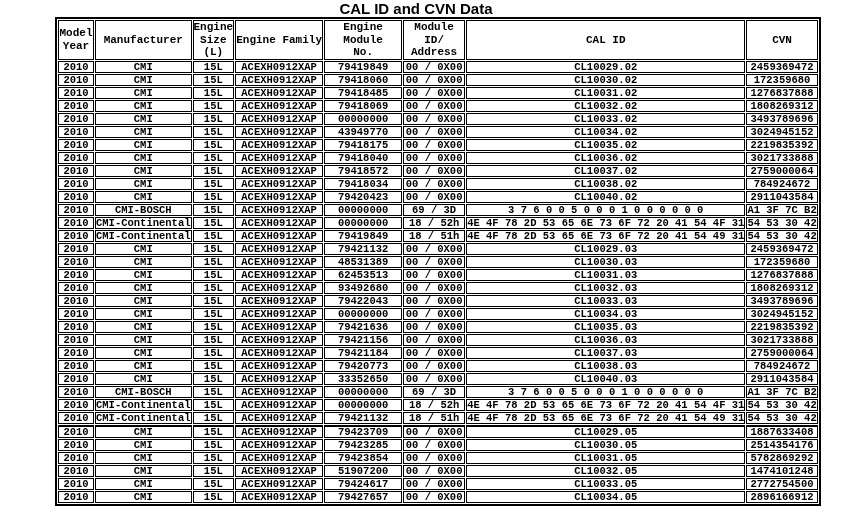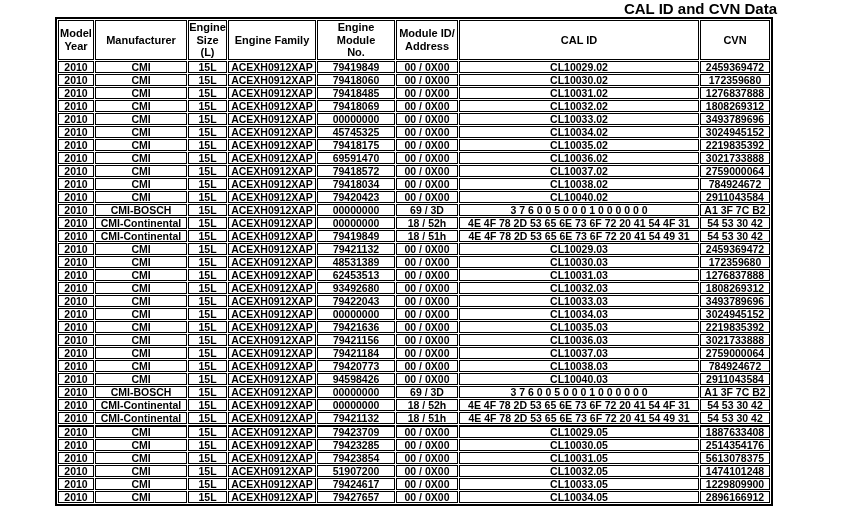--- a/index.html
+++ b/index.html
@@ -13,35 +13,36 @@
     width: 841px;
     height: 526px;
     background: #ffffff;
     overflow: hidden;
   }
   .doc-title {
     position: absolute;
     left: 55px;
     top: 0px;
     width: 722px;
-    text-align: right;
+    text-align: center;
     font-size: 15px;
     font-weight: bold;
     color: #000000;
     letter-spacing: 0px;
   }
   table.data-table {
     position: absolute;
     left: 55px;
     top: 17px;
     border-collapse: separate;
     border-spacing: 1px;
     border: 2px solid #000000;
     table-layout: fixed;
     background: #ffffff;
+    font-family: Liberation Mono, monospace;
   }
   table.data-table th,
   table.data-table td {
     box-sizing: border-box;
     border: 1px solid #000000;
     color: #000000;
     font-weight: bold;
     text-align: center;
     vertical-align: middle;
     padding: 0;
@@ -146,41 +147,41 @@
           <td>00000000</td>
           <td>00 / 0X00</td>
           <td>CL10033.02</td>
           <td>3493789696</td>
         </tr>
         <tr>
           <td>2010</td>
           <td>CMI</td>
           <td>15L</td>
           <td>ACEXH0912XAP</td>
-          <td>45745325</td>
+          <td>43949770</td>
           <td>00 / 0X00</td>
           <td>CL10034.02</td>
           <td>3024945152</td>
         </tr>
         <tr>
           <td>2010</td>
           <td>CMI</td>
           <td>15L</td>
           <td>ACEXH0912XAP</td>
           <td>79418175</td>
           <td>00 / 0X00</td>
           <td>CL10035.02</td>
           <td>2219835392</td>
         </tr>
         <tr>
           <td>2010</td>
           <td>CMI</td>
           <td>15L</td>
           <td>ACEXH0912XAP</td>
-          <td>69591470</td>
+          <td>79418040</td>
           <td>00 / 0X00</td>
           <td>CL10036.02</td>
           <td>3021733888</td>
         </tr>
         <tr>
           <td>2010</td>
           <td>CMI</td>
           <td>15L</td>
           <td>ACEXH0912XAP</td>
           <td>79418572</td>
@@ -336,21 +337,21 @@
           <td>79420773</td>
           <td>00 / 0X00</td>
           <td>CL10038.03</td>
           <td>784924672</td>
         </tr>
         <tr>
           <td>2010</td>
           <td>CMI</td>
           <td>15L</td>
           <td>ACEXH0912XAP</td>
-          <td>94598426</td>
+          <td>33352650</td>
           <td>00 / 0X00</td>
           <td>CL10040.03</td>
           <td>2911043584</td>
         </tr>
         <tr>
           <td>2010</td>
           <td>CMI-BOSCH</td>
           <td>15L</td>
           <td>ACEXH0912XAP</td>
           <td>00000000</td>
@@ -399,41 +400,41 @@
           <td>2514354176</td>
         </tr>
         <tr>
           <td>2010</td>
           <td>CMI</td>
           <td>15L</td>
           <td>ACEXH0912XAP</td>
           <td>79423854</td>
           <td>00 / 0X00</td>
           <td>CL10031.05</td>
-          <td>5613078375</td>
+          <td>5782869292</td>
         </tr>
         <tr>
           <td>2010</td>
           <td>CMI</td>
           <td>15L</td>
           <td>ACEXH0912XAP</td>
           <td>51907200</td>
           <td>00 / 0X00</td>
           <td>CL10032.05</td>
           <td>1474101248</td>
         </tr>
         <tr>
           <td>2010</td>
           <td>CMI</td>
           <td>15L</td>
           <td>ACEXH0912XAP</td>
           <td>79424617</td>
           <td>00 / 0X00</td>
           <td>CL10033.05</td>
-          <td>1229809900</td>
+          <td>2772754500</td>
         </tr>
         <tr>
           <td>2010</td>
           <td>CMI</td>
           <td>15L</td>
           <td>ACEXH0912XAP</td>
           <td>79427657</td>
           <td>00 / 0X00</td>
           <td>CL10034.05</td>
           <td>2896166912</td>

